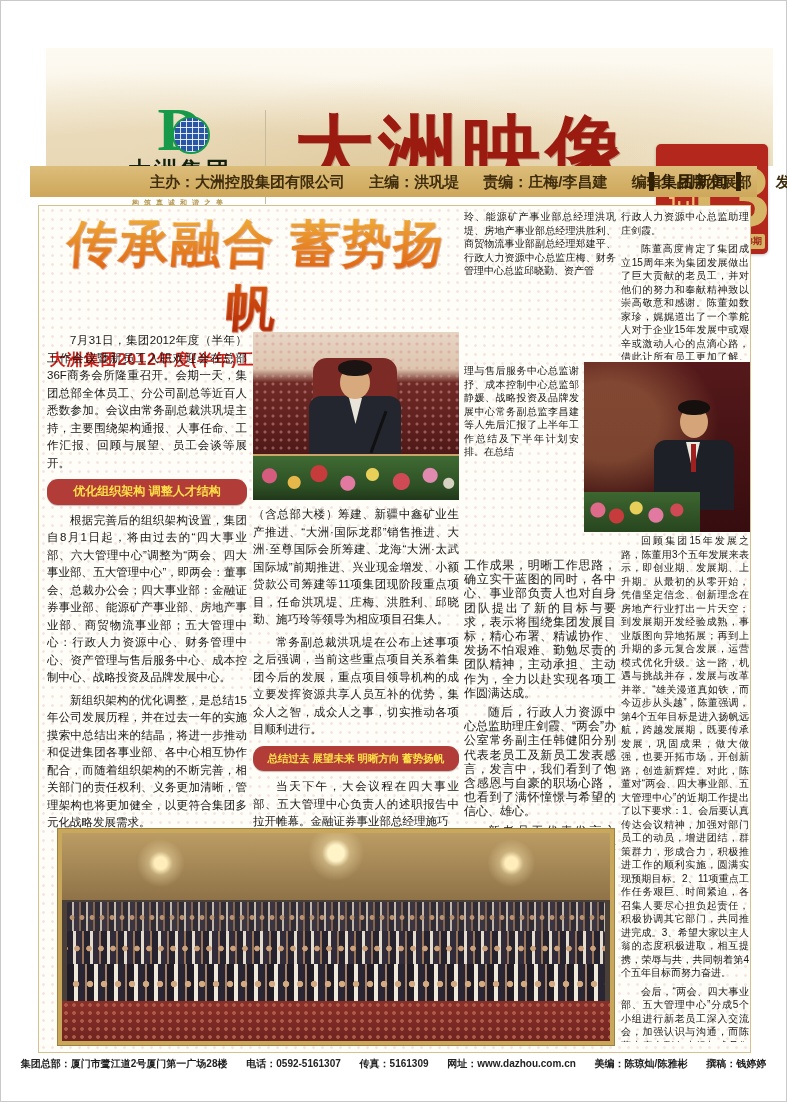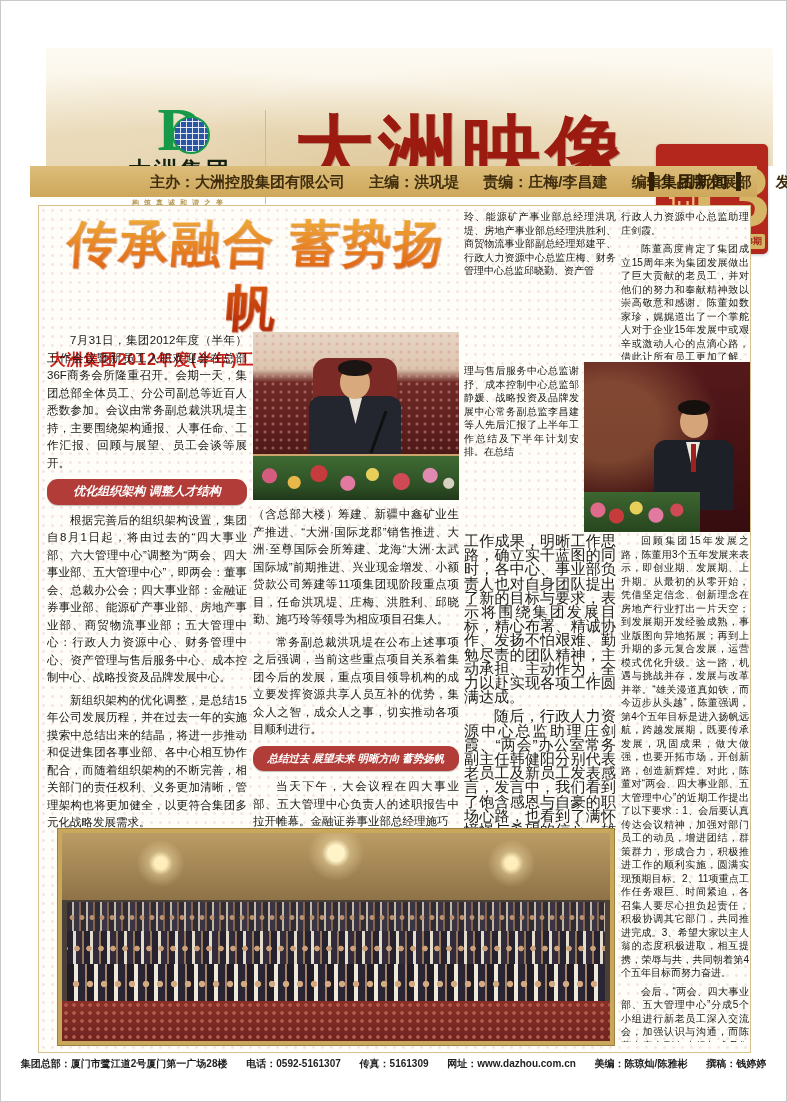--- a/index.html
+++ b/index.html
@@ -62,23 +62,23 @@
     background:linear-gradient(180deg,#f0b23c 0%,#e06414 45%,#b02205 100%);
     -webkit-background-clip:text;background-clip:text;color:transparent;
     filter:drop-shadow(1px 1px 0 rgba(150,40,0,.4));}
   .subhead{margin-top:10px;font-size:16px;font-weight:bold;color:#c8201a;letter-spacing:1px;}
 
   .col{overflow:hidden;text-align:justify;}
   .col p{margin:0 0 5px 0;}
   .indent{text-indent:2em;}
   .c12{font-size:11.5px;line-height:17.5px;color:#161616;}
   .c34{font-size:10px;line-height:13.5px;color:#161616;}
-  .col3c{font-size:15px;line-height:14.2px;}
-  .badge{background:#b23c38;color:#ffffff;font-weight:bold;text-align:center;border-radius:11px;
-    padding:4px 1px;margin:7px 0;box-shadow:0 1px 1px rgba(0,0,0,.25);font-style:italic;}
+  .col3c{font-size:12px;line-height:14.2px;margin-top:24px;}
+  .badge{background:#b23c38;color:#fde047;font-weight:bold;text-align:center;border-radius:11px;
+    padding:4px 1px;margin:7px 0;box-shadow:0 1px 1px rgba(0,0,0,.25);}
   .badge.sz1{font-size:12px;}
   .badge.sz3{font-size:10.5px;}
 
   .col1{left:8px;top:126px;width:200px;height:500px;}
   .col2{left:214px;top:126px;width:206px;height:500px;}
   .col3a{left:425px;top:4px;width:152px;height:152px;}
   .col3b{left:425px;top:158px;width:115px;height:166px;}
   .col3c-box{left:425px;top:328px;width:152px;height:296px;}
   .col4a{left:582px;top:4px;width:128px;height:150px;}
   .col4b{left:582px;top:328px;width:128px;height:508px;}

